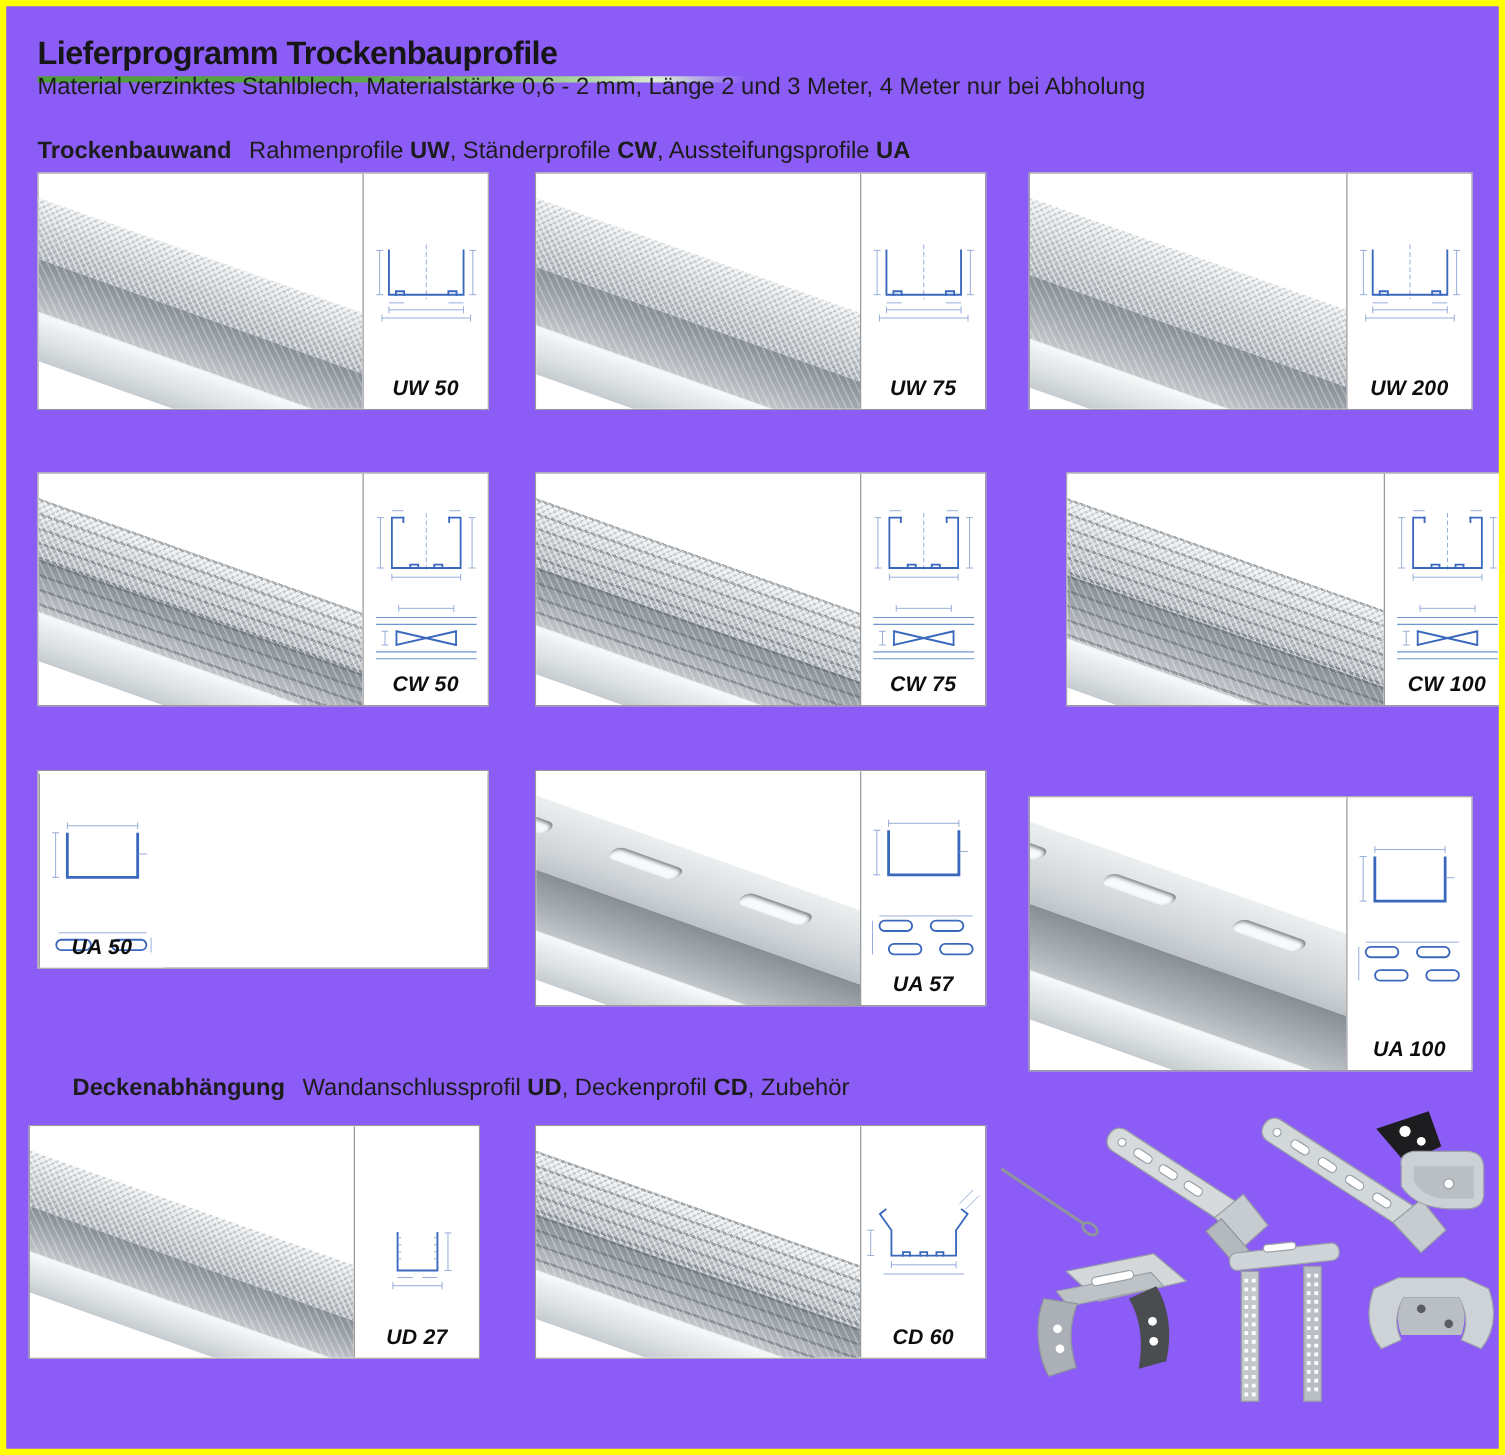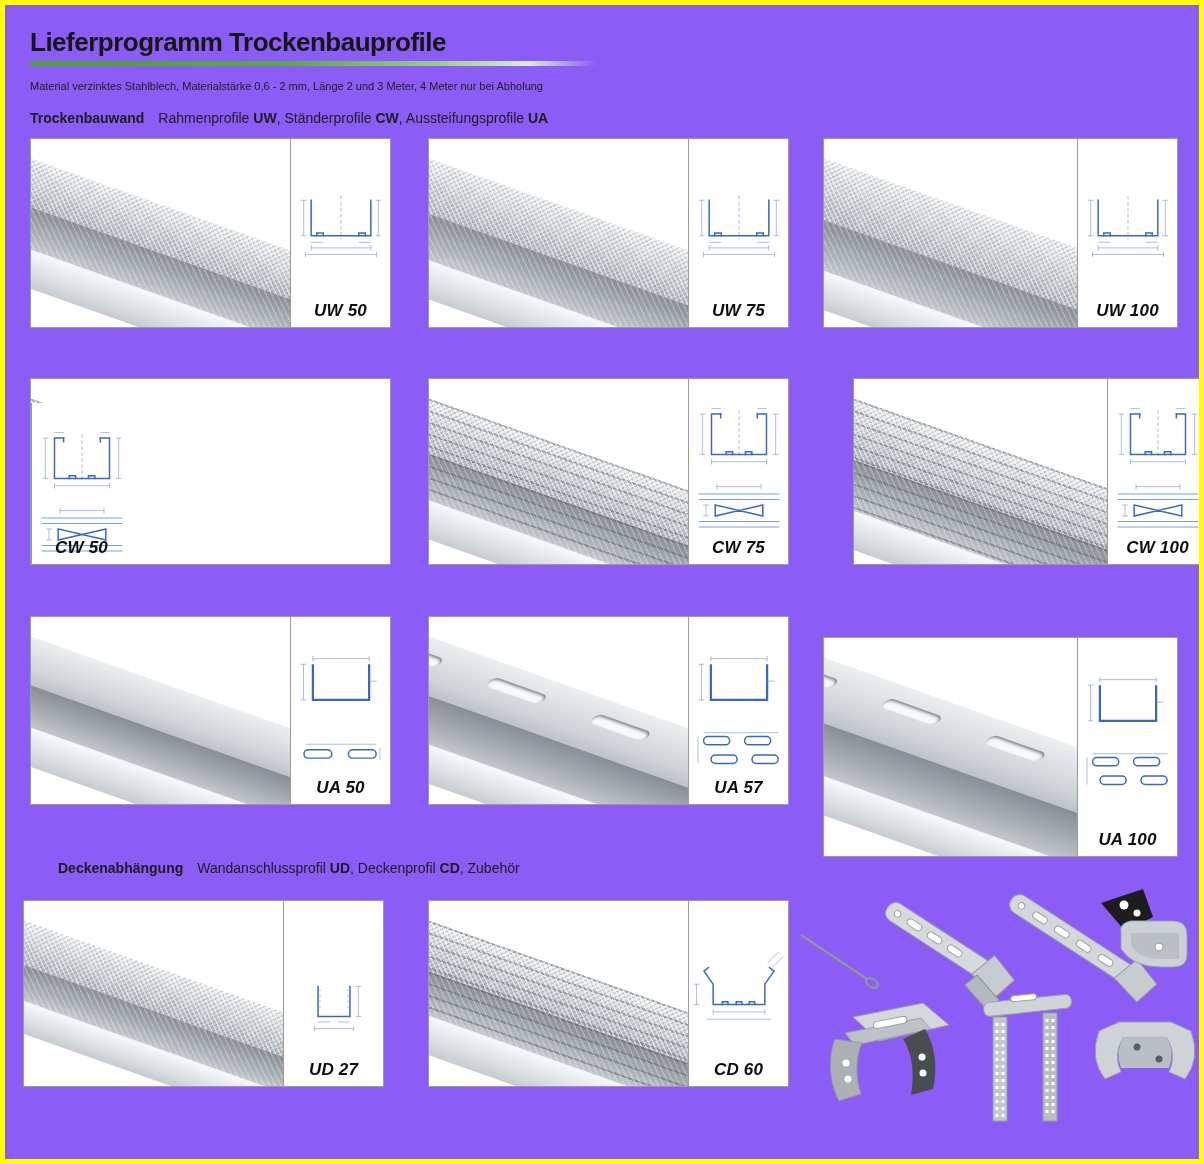--- a/index.html
+++ b/index.html
@@ -5,22 +5,22 @@
   html,body{margin:0;padding:0;}
   body{width:1204px;height:1164px;font-family:"Liberation Sans",sans-serif;background:#fff;}
   .page{position:relative;width:1204px;height:1164px;box-sizing:border-box;
         border:5px solid #ffff00;background:#8b5cf6;overflow:hidden;}
 
   
   .title{position:absolute;left:25px;top:22px;font-size:26px;font-weight:700;
          color:#161616;letter-spacing:-0.5px;white-space:nowrap;}
   .rule{position:absolute;left:25px;top:56px;width:567px;height:5px;
         background:linear-gradient(to right,#4e9e3a 0%,#5aa847 45%,#9ccb8e 72%,#d9ecd3 88%,rgba(255,255,255,0) 100%);}
-  .subtitle{position:absolute;left:25px;top:75px;font-size:11px;color:#1c1c1c;white-space:nowrap;}
-  .sechead{position:absolute;left:25px;font-size:14px;color:#1c1c1c;white-space:nowrap;}
+  .subtitle{position:absolute;left:25px;top:54px;font-size:19px;color:#1c1c1c;white-space:nowrap;}
+  .sechead{position:absolute;left:25px;font-size:19px;color:#1c1c1c;white-space:nowrap;}
   .sechead .hd{font-weight:700;margin-right:14px;}
   .sechead .b{font-weight:700;}
 
   
   .cell{position:absolute;box-sizing:border-box;border:1px solid #9b9b9b;background:#fff;display:flex;}
   .photo{flex:1 1 auto;position:relative;overflow:hidden;background:#fff;}
   .panel{flex:0 0 100px;width:100px;box-sizing:border-box;border-left:1px solid #9b9b9b;
          position:relative;display:flex;flex-direction:column;align-items:center;background:#fff;}
   .plabel{position:absolute;bottom:6px;left:0;width:100%;text-align:center;
           font-weight:700;font-style:italic;font-size:17px;color:#0d0d0d;letter-spacing:.2px;}
@@ -213,25 +213,25 @@
       <div class="beam knurl">
         <div class="f1" style="height:58px"></div>
         <div class="f2" style="height:48px"></div>
         <div class="f3"></div>
       </div>
     </div>
     <div class="panel" style="padding-top:52px;">
       <svg class="drawing" width="90" height="69">
           <use href="#sym-uw"></use>
         </svg>
-      <div class="plabel">UW 100</div>
-    </div>
-  </div>
-
-  <div class="cell" style="left:25px;top:373px;width:361px;height:187px;flex-direction:column;">
+      <div class="plabel">UW 200</div>
+    </div>
+  </div>
+
+  <div class="cell" style="left:25px;top:373px;width:361px;height:187px;">
     <div class="photo">
       <div class="beam knurl ribs">
         <div class="f1"></div>
         <div class="f2"></div>
         <div class="f3"></div>
       </div>
     </div>
     <div class="panel" style="padding-top:24px;">
       <svg class="drawing" width="88" height="68">
           <use href="#sym-cw-cs"></use>
@@ -274,21 +274,21 @@
       <svg class="drawing" width="88" height="68">
           <use href="#sym-cw-cs"></use>
         </svg>
       <svg class="drawing" style="margin-top:10px" width="88" height="59">
           <use href="#sym-cw-side"></use>
         </svg>
       <div class="plabel">CW 100</div>
     </div>
   </div>
 
-  <div class="cell" style="left:25px;top:611px;width:361px;height:189px;">
+  <div class="cell" style="left:25px;top:611px;width:361px;height:159px;flex-direction:column;">
     <div class="photo">
       <div class="beam plain">
         <div class="f1"></div>
         <div class="f2">
           
         </div>
         <div class="f3"></div>
       </div>
     </div>
     <div class="panel" style="padding-top:36px;">

